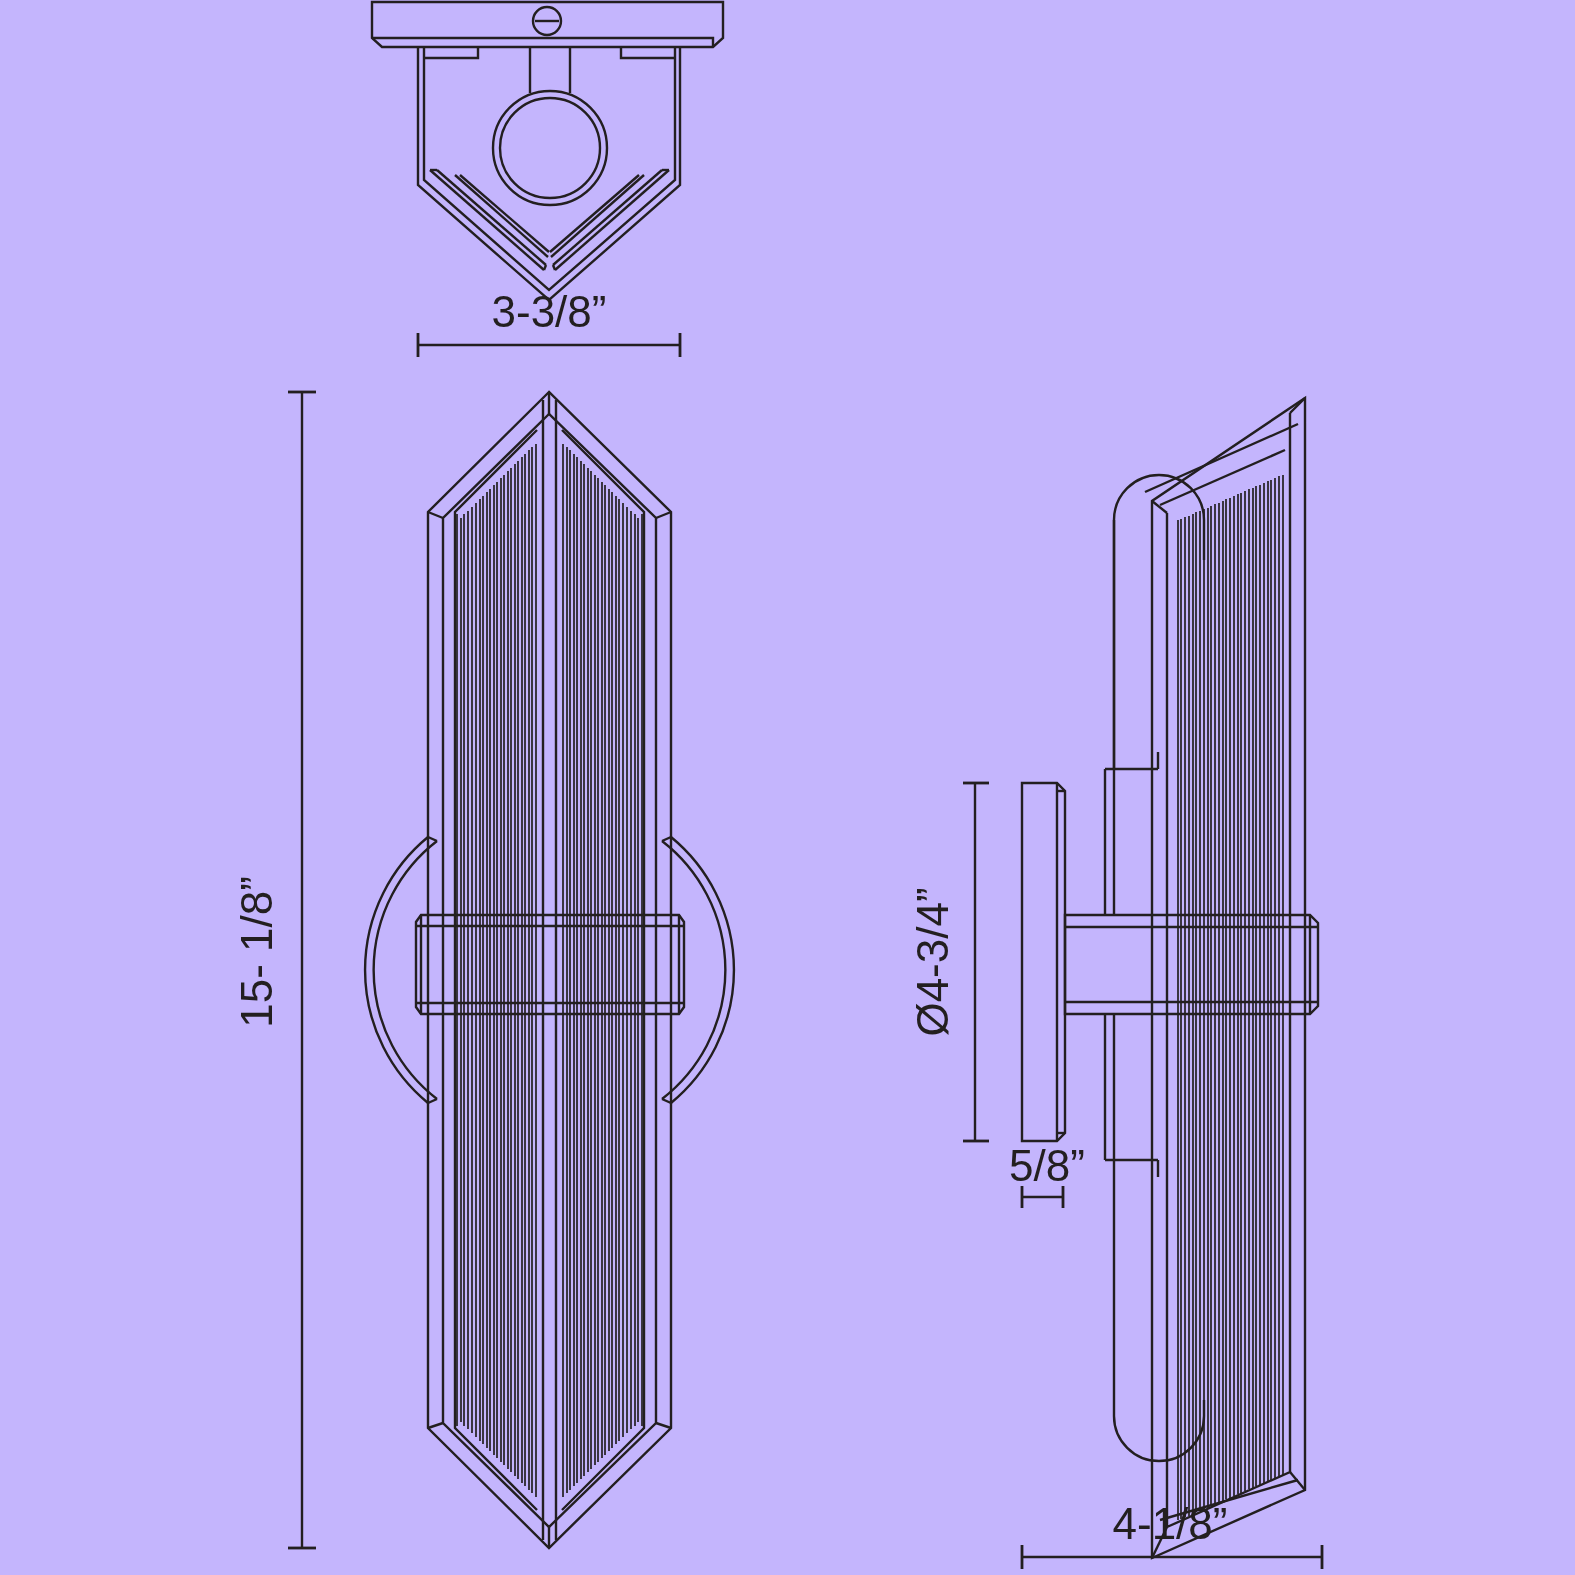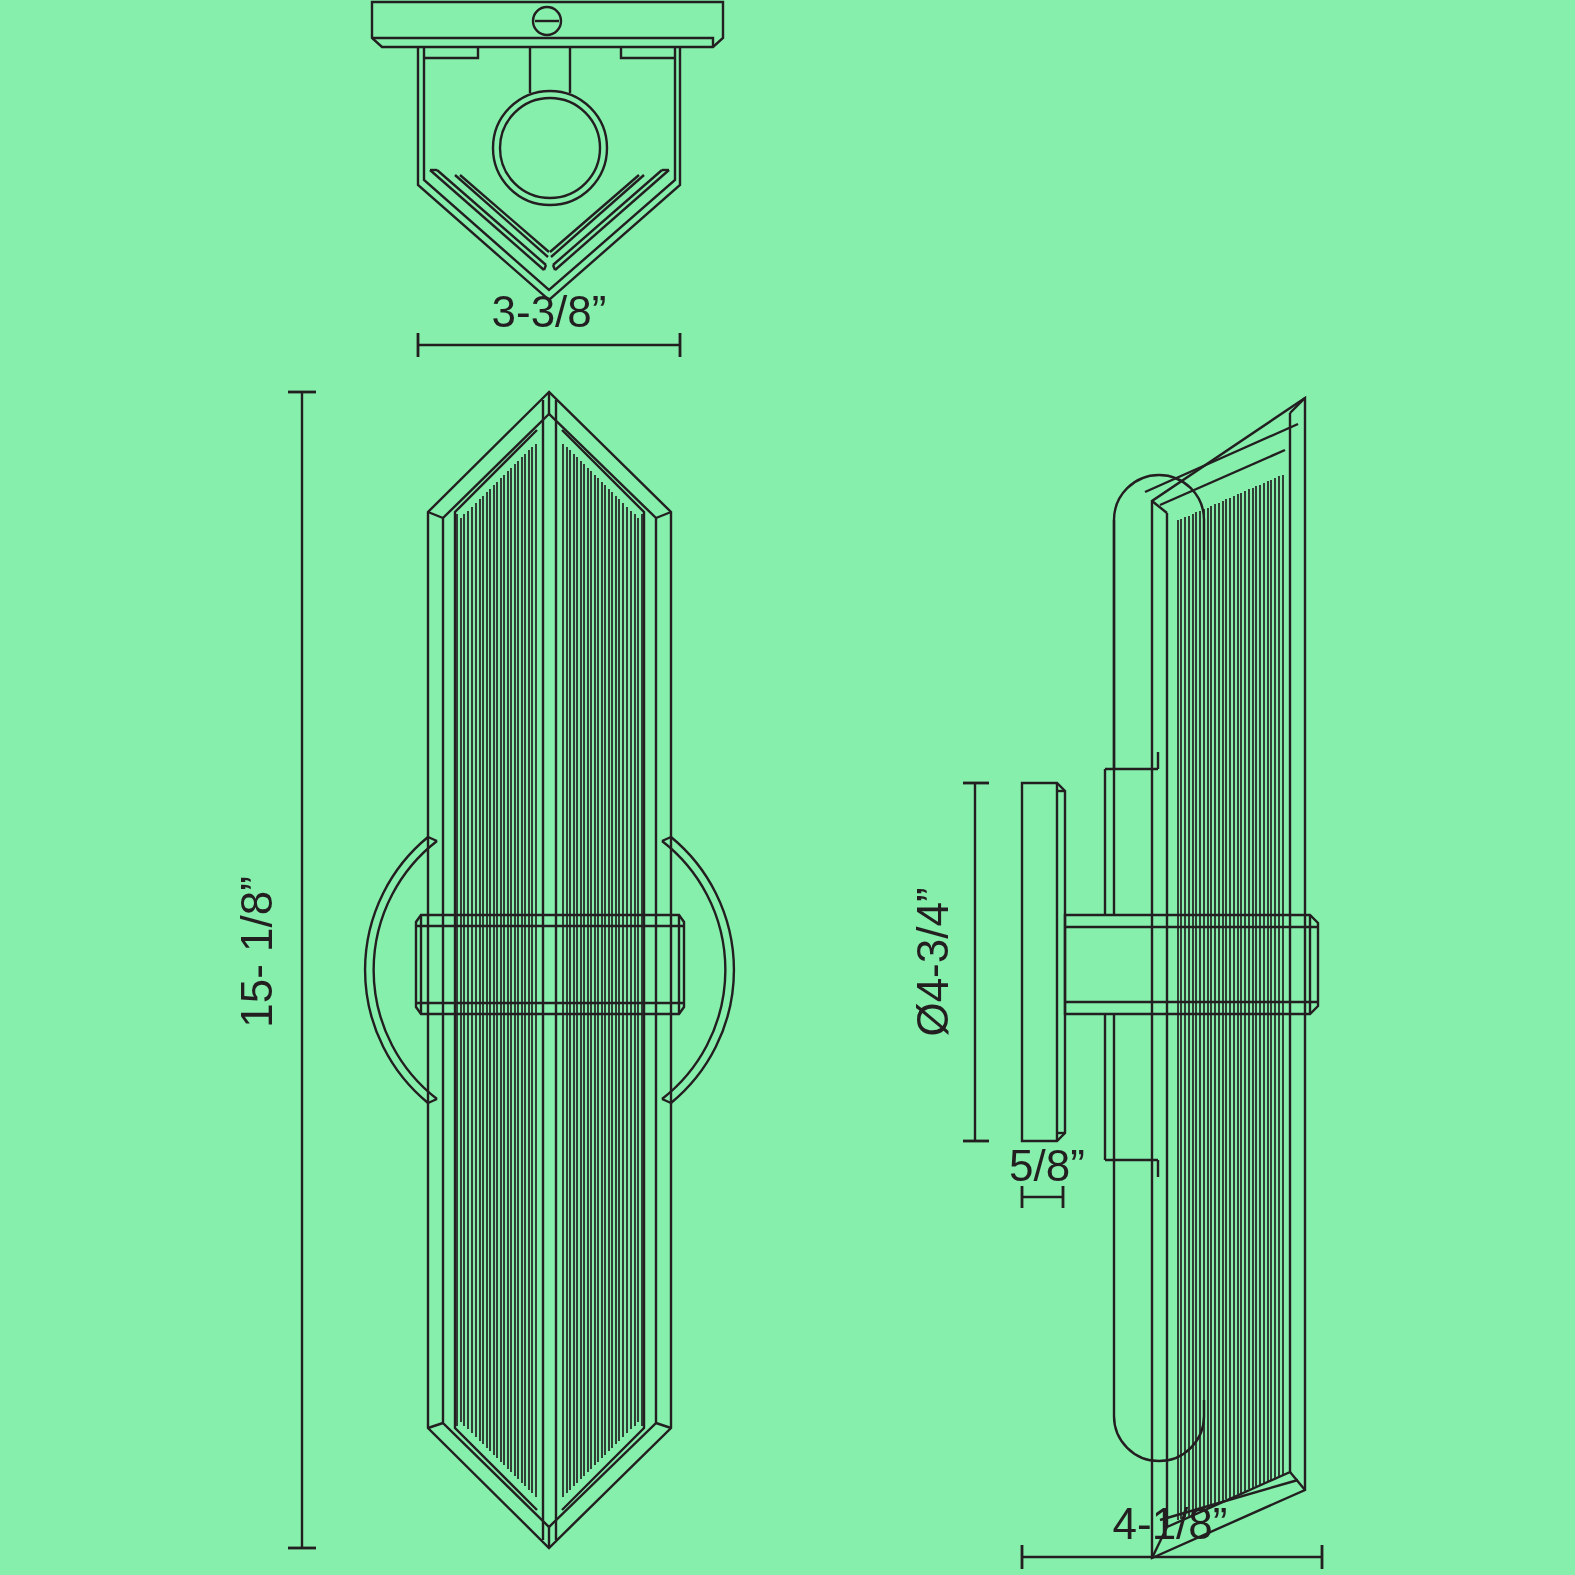--- a/index.html
+++ b/index.html
@@ -1,21 +1,21 @@
 <!DOCTYPE html>
 <html><head>
 <meta charset="utf-8">
 <style>
   html,body{margin:0;padding:0;background:#ffffff;}
   body{
     width:1575px;height:1575px;
     font-family:"Liberation Sans", sans-serif;
     -webkit-font-smoothing:antialiased;
   }
-  #sheet{position:relative;width:1575px;height:1575px;background:#86efac;overflow:hidden;}
+  #sheet{position:relative;width:1575px;height:1575px;background:#c4b5fd;overflow:hidden;}
   svg{display:block;}
   .dimtext{
     font-family:"Liberation Sans", sans-serif;
     font-size:44px;
     fill:#231f20;
     letter-spacing:0px;
   }
 </style>
 </head>
 <body>

